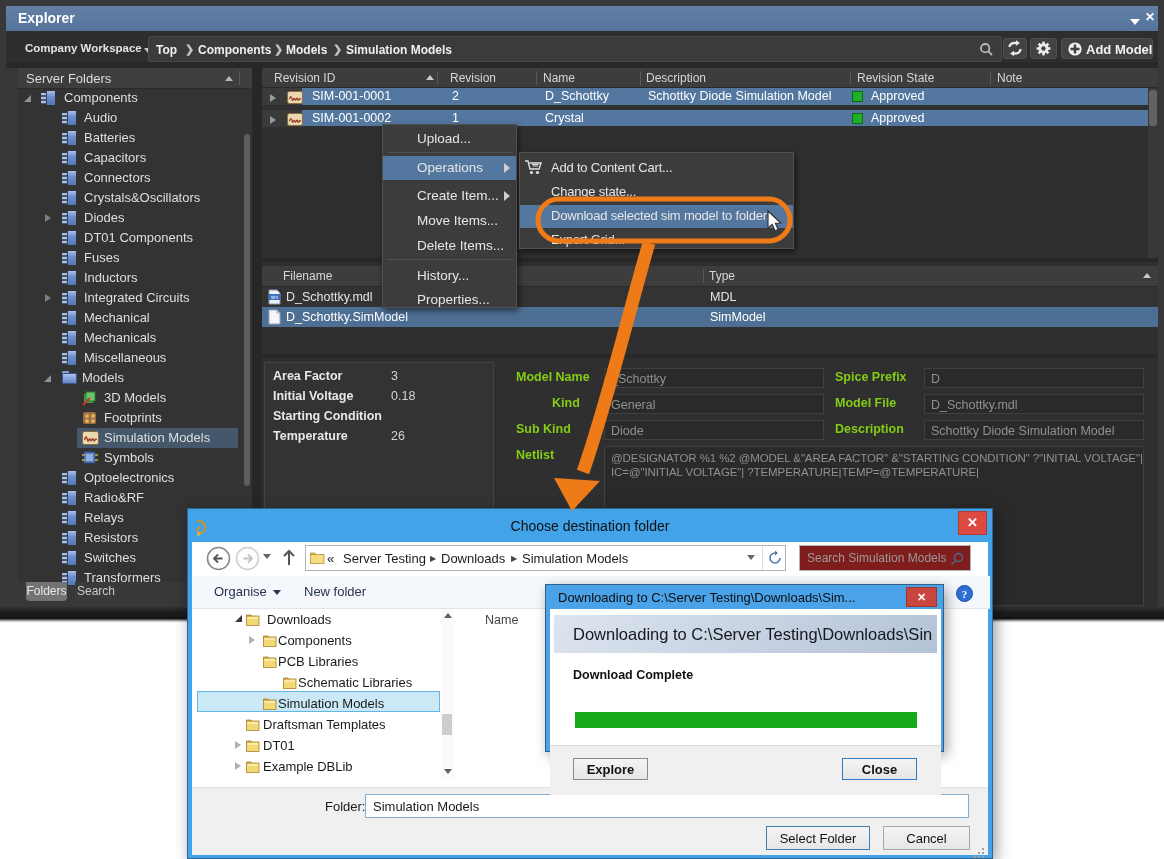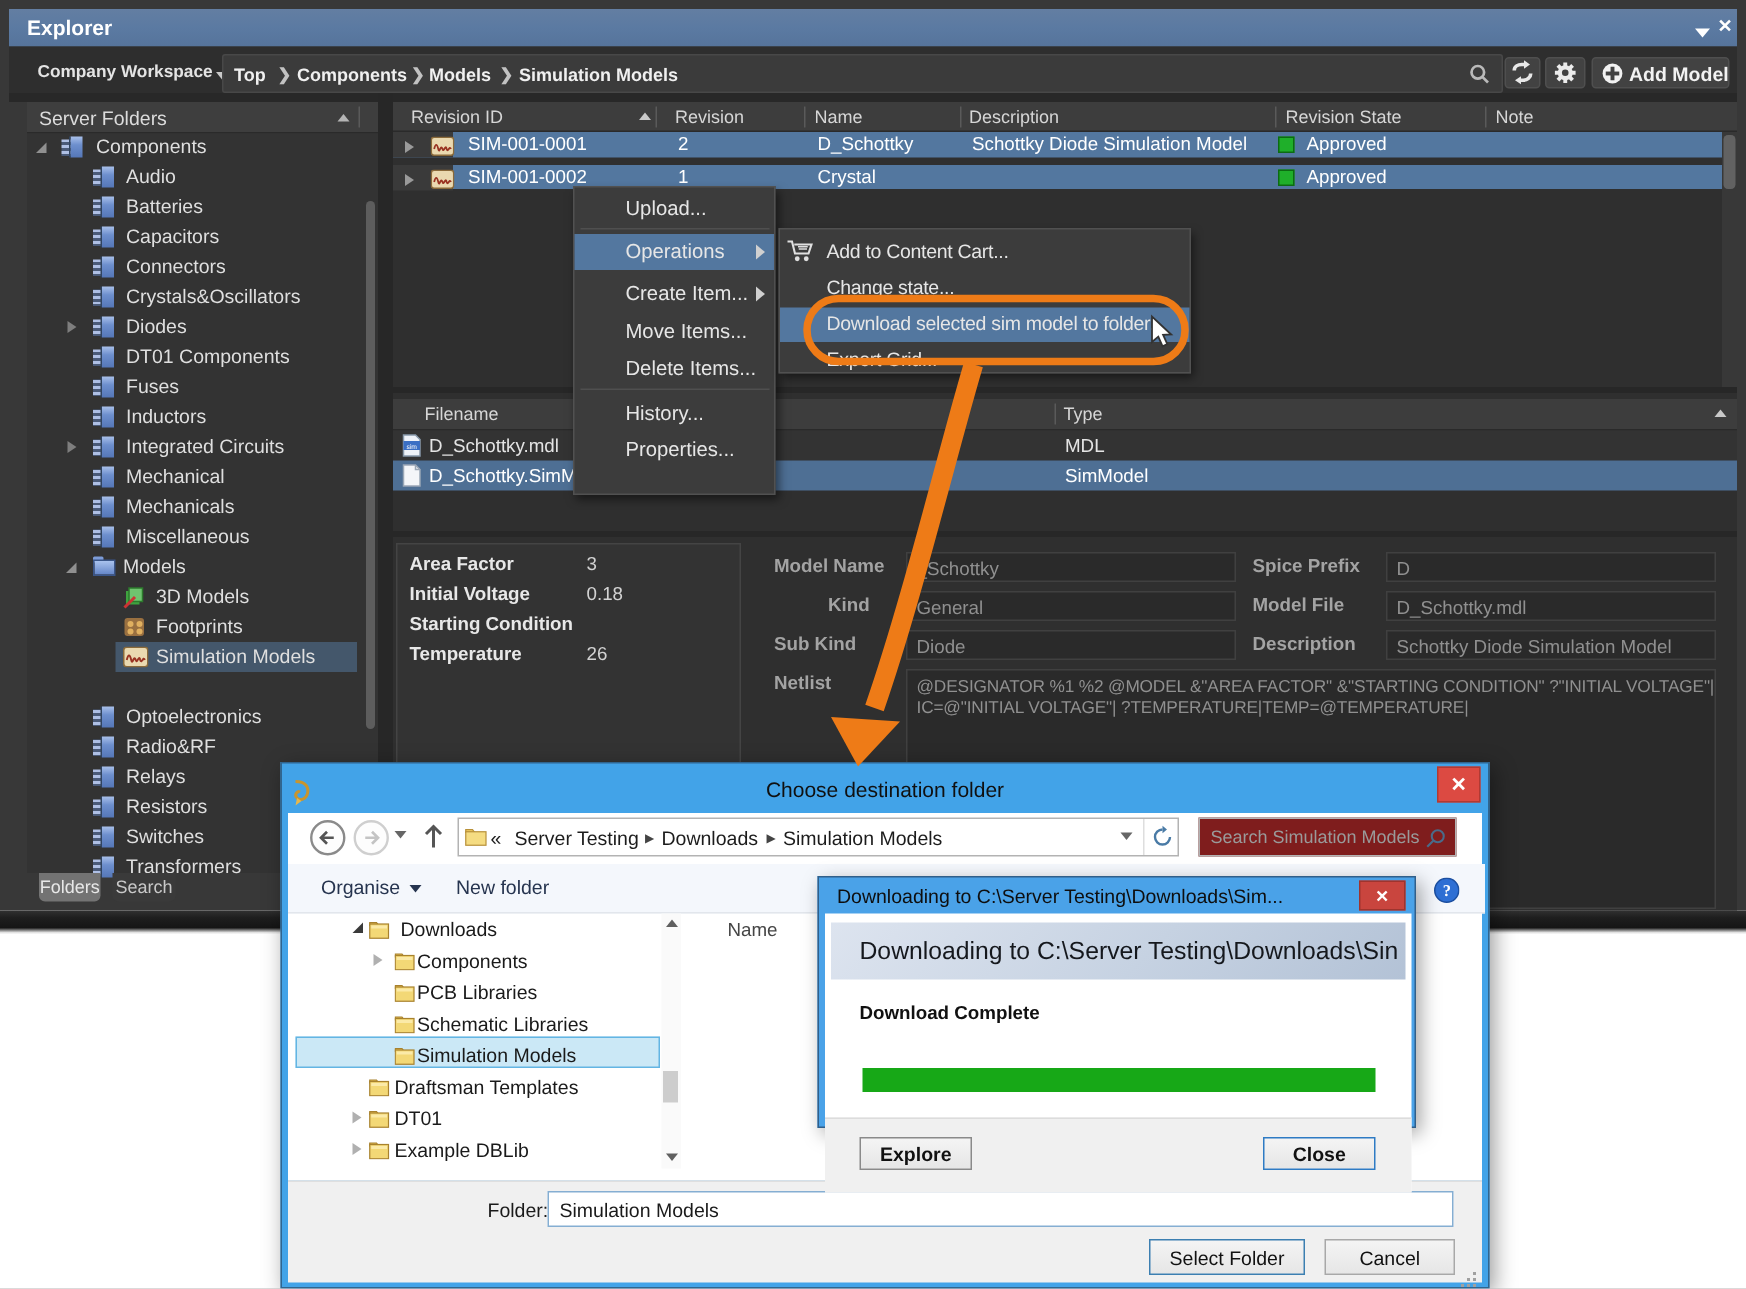--- a/index.html
+++ b/index.html
@@ -59,21 +59,21 @@
 .gsq { position:absolute; width:11px; height:11px; background:#1faf2a; border:1px solid #0c6b12; }
 #grid2 { position:absolute; left:262px; top:262px; width:896px; height:92px; background:#2f2f2f; }
 #g2head { position:absolute; left:0; top:0; width:896px; height:21px; background:#3d3d3d; border-bottom:1px solid #2a2a2a; font-size:12px; color:#d6d6d6; }
 .g2row { position:absolute; left:0; width:896px; height:20px; font-size:12.5px; color:#e4e4e4; }
 
 
 #bform { position:absolute; left:262px; top:358px; width:896px; height:249px; background:#2f2f2f; }
 #pbox { position:absolute; left:2px; top:4px; width:230px; height:246px; background:#333; border:1px solid #444; }
 .plbl { position:absolute; left:8px; font-size:12.5px; font-weight:bold; color:#e8e8e8; white-space:nowrap; }
 .pval { position:absolute; left:126px; font-size:12.5px; color:#d2d2d2; }
-.flbl { position:absolute; font-size:12.5px; font-weight:bold; color:#a3a3a3; white-space:nowrap; }
+.flbl { position:absolute; font-size:12.5px; font-weight:bold; color:#84cc16; white-space:nowrap; }
 .finp { position:absolute; height:20px; background:#2a2a2a; border:1px solid #404040; font-size:12.5px; color:#909090;
   padding:3px 0 0 6px; line-height:14px; white-space:nowrap; overflow:hidden; }
 
 
 .menu { position:absolute; background:#3c3c3c; border:1px solid #515151; box-shadow:2px 3px 6px rgba(0,0,0,.5); }
 .mi { position:absolute; left:0; font-size:13.5px; color:#e6e6e6; white-space:nowrap; }
 #menu2 .mi { font-size:13px; letter-spacing:-0.2px; }
 .misel { background:#53779f; }
 .msep { position:absolute; left:4px; height:1px; background:#4f4f4f; }
 .marr { position:absolute; width:0; height:0; border-top:5px solid transparent; border-bottom:5px solid transparent; border-left:6px solid #d0d0d0; }
@@ -289,20 +289,31 @@
             <circle cx="11" cy="10" r="2" fill="#e0b060"></circle>
           </svg>
         <span class="lbl" style="left:86px;">Footprints</span>
         </div>
       <div class="treerow tsel" style="top:360px; left:59px; width:161px;">
         <svg style="position:absolute;left:5px;top:3px;" width="17" height="14" viewBox="0 0 17 14">
             <rect x="0.5" y="0.5" width="16" height="13" rx="2" fill="#ead9b0" stroke="#8a6a3a"></rect>
             <path d="M2.5 9 C3.5 5,4.5 5,5.5 9 C6.5 13,7 5,8.5 9 C9.5 12,10.5 5,11.5 9 C12.5 12,13.5 6,14.5 9" fill="none" stroke="#993322" stroke-width="1.3"></path>
           </svg>
         <span class="lbl" style="left:27px;">Simulation Models</span>
+        </div>
+      <div class="treerow" style="top:380px;">
+        <svg style="position:absolute;left:64px;top:2px;" width="16" height="15" viewBox="0 0 16 15">
+            <rect x="2" y="2" width="11" height="11" fill="#5b7fc0" stroke="#2e4a7a"></rect>
+            <rect x="4" y="4" width="7" height="7" fill="#8fb0e0"></rect>
+            <line x1="0" y1="5" x2="3" y2="5" stroke="#caa24a" stroke-width="1.6"></line>
+            <line x1="0" y1="10" x2="3" y2="10" stroke="#caa24a" stroke-width="1.6"></line>
+            <line x1="13" y1="5" x2="16" y2="5" stroke="#caa24a" stroke-width="1.6"></line>
+            <line x1="13" y1="10" x2="16" y2="10" stroke="#caa24a" stroke-width="1.6"></line>
+          </svg>
+        <span class="lbl" style="left:86px;">Symbols</span>
         </div>
       <div class="treerow" style="top:400px;">
           <span class="fico" style="left:44px;top:3px;">
             <span class="a"></span>
             <span class="b"></span>
           </span>
           <span class="lbl" style="left:66px;">Optoelectronics</span>
         </div>
       <div class="treerow" style="top:420px;">
           <span class="fico" style="left:44px;top:3px;">
@@ -433,21 +444,21 @@
       <span class="flbl" style="left:573px;top:12px;">Spice Prefix</span>
       <span class="flbl" style="left:573px;top:38px;">Model File</span>
       <span class="flbl" style="left:573px;top:64px;">Description</span>
       <div class="finp" style="left:662px;top:10px;width:220px;">D</div>
       <div class="finp" style="left:662px;top:36px;width:220px;">D_Schottky.mdl</div>
       <div class="finp" style="left:662px;top:62px;width:220px;">Schottky Diode Simulation Model</div>
       <div class="finp" style="left:342px;top:88px;width:540px;height:160px;font-size:11.5px;padding-top:4px;line-height:14px;letter-spacing:-0.1px;">@DESIGNATOR %1 %2 @MODEL &amp;"AREA FACTOR" &amp;"STARTING CONDITION" ?"INITIAL VOLTAGE"|<br>IC=@"INITIAL VOLTAGE"| ?TEMPERATURE|TEMP=@TEMPERATURE|</div>
     </div>
   </div>
 
-  <div class="menu" id="menu1" style="left:382px; top:124px; width:135px; height:206px;">
+  <div class="menu" id="menu1" style="left:382px; top:124px; width:135px; height:184px;">
     <span class="mi" style="left:34px;top:6px;">Upload...</span>
     <div class="msep" style="top:27px;width:126px;"></div>
     <div class="misel" style="position:absolute;left:0;top:31px;width:133px;height:24px;"></div>
     <span class="mi" style="left:34px;top:35px;">Operations</span>
     <span class="marr" style="left:121px;top:38px;"></span>
     <span class="mi" style="left:34px;top:63px;">Create Item...</span>
     <span class="marr" style="left:121px;top:66px;"></span>
     <span class="mi" style="left:34px;top:88px;">Move Items...</span>
     <span class="mi" style="left:34px;top:113px;">Delete Items...</span>
     <div class="msep" style="top:134px;width:126px;"></div>
@@ -547,21 +558,21 @@
           <span class="wt" style="left:86px;">Components</span>
         </div>
       <div class="wrow" style="top:109px;">
           <svg class="yf" style="left:71px;" width="14" height="13" viewBox="0 0 14 13">
             <path d="M0.5 2 L5 2 L6.5 4 L0.5 4 Z" fill="#e3b84f" stroke="#a8822e" stroke-width="0.8"></path>
             <rect x="0.5" y="3" width="12.5" height="9.5" fill="#f3d876" stroke="#a8822e" stroke-width="0.8"></rect>
             <rect x="1.5" y="4" width="10.5" height="2" fill="#fbeaa8"></rect>
           </svg>
           <span class="wt" style="left:86px;">PCB Libraries</span>
         </div>
-      <div class="wrow" style="top:130px;">
+      <div class="wrow" style="top:130px;margin-left:20px;">
           <svg class="yf" style="left:71px;" width="14" height="13" viewBox="0 0 14 13">
             <path d="M0.5 2 L5 2 L6.5 4 L0.5 4 Z" fill="#e3b84f" stroke="#a8822e" stroke-width="0.8"></path>
             <rect x="0.5" y="3" width="12.5" height="9.5" fill="#f3d876" stroke="#a8822e" stroke-width="0.8"></rect>
             <rect x="1.5" y="4" width="10.5" height="2" fill="#fbeaa8"></rect>
           </svg>
           <span class="wt" style="left:86px;">Schematic Libraries</span>
         </div>
       <div class="wrow" style="top:151px;">
           <svg class="yf" style="left:71px;" width="14" height="13" viewBox="0 0 14 13">
             <path d="M0.5 2 L5 2 L6.5 4 L0.5 4 Z" fill="#e3b84f" stroke="#a8822e" stroke-width="0.8"></path>

